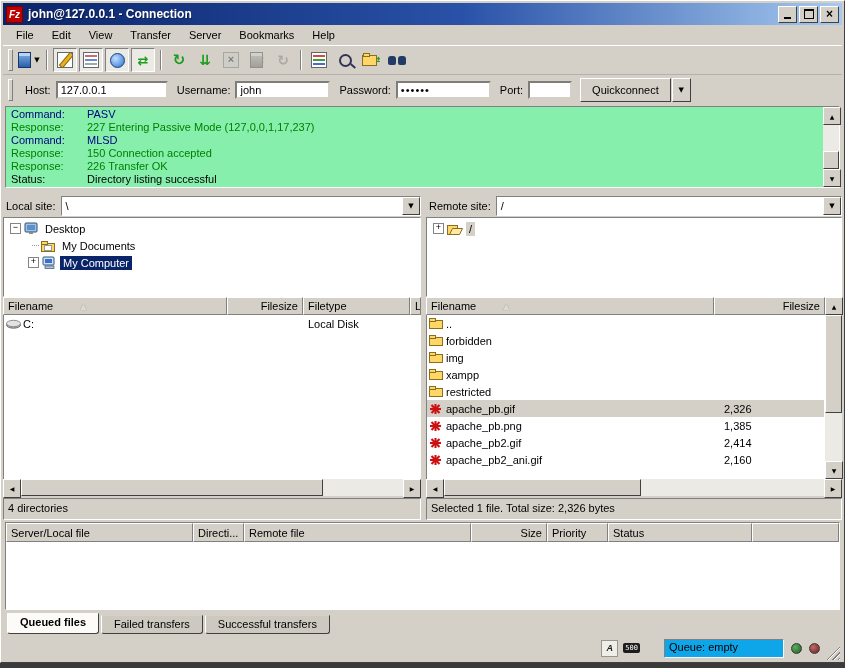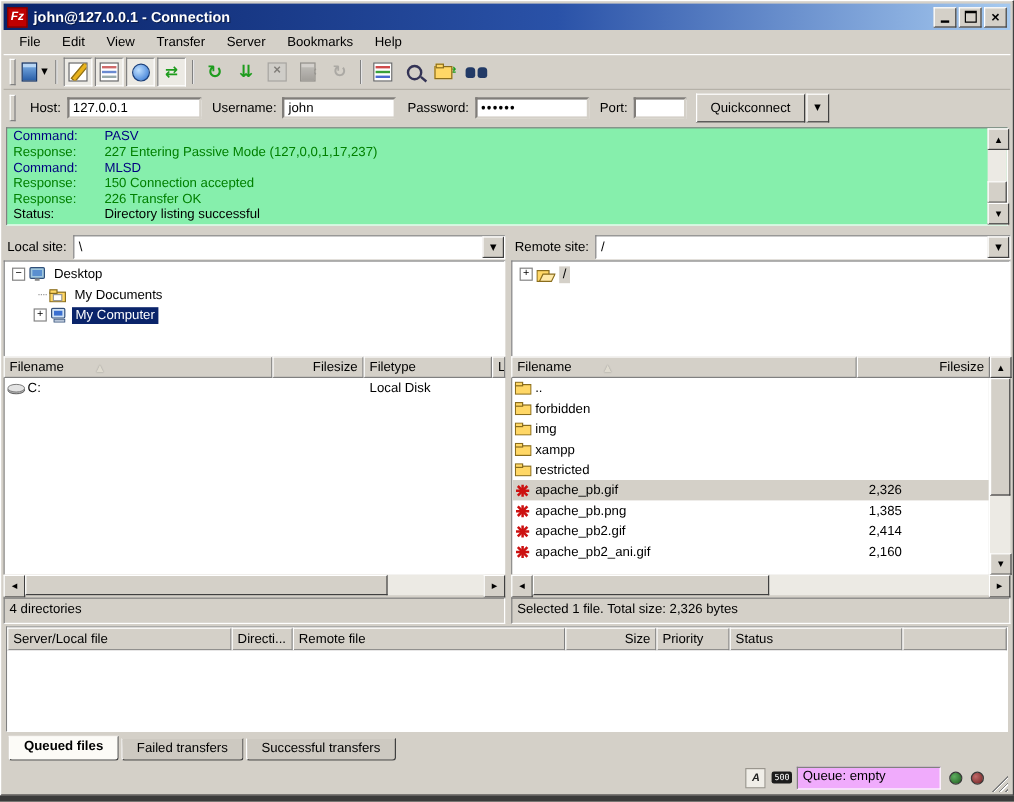--- a/index.html
+++ b/index.html
@@ -121,22 +121,22 @@
     border:1px solid;border-color:#fff #404040 #404040 #fff;border-top-color:#d4d0c8;
     background:#cdc9c1;border-radius:0 0 3px 3px;white-space:nowrap;}
   .tab.active{background:#fcfbf7;font-weight:bold;height:21px;border-top:1px solid #fcfbf7;}
   
   .statusbar{height:24px;flex:none;display:flex;align-items:center;padding:2px 2px 0 2px;}
   .sb-spacer{flex:1;}
   .asciibox{width:15px;height:15px;border:1px solid #9a968e;background:#f0eee8;
     font-size:9px;font-weight:bold;font-style:italic;text-align:center;line-height:14px;color:#222;flex:none;}
   .speedbadge{height:10px;padding:0 2px;background:#1c1c1c;color:#fff;font-size:7px;line-height:10px;
     border-radius:2px;margin-left:5px;flex:none;font-family:"DejaVu Sans Mono",monospace;}
-  .queuepanel{width:114px;height:17px;margin-left:4px;border:1px solid;border-color:#808080 #fff #fff #808080;
-    background:#f0abfc;line-height:15px;padding-left:4px;flex:none;white-space:nowrap;}
+  .queuepanel{width:114px;height:17px;margin-left:24px;border:1px solid;border-color:#808080 #fff #fff #808080;
+    background:#0ea5e9;line-height:15px;padding-left:4px;flex:none;white-space:nowrap;}
   .led{width:9px;height:9px;border-radius:50%;margin-left:7px;flex:none;border:1px solid #3a3a3a;}
   .led.green{background:radial-gradient(circle at 35% 35%,#5fae5f,#1e5c1e);}
   .led.red{background:radial-gradient(circle at 35% 35%,#c06a6a,#6e1e1e);}
   .sizegrip{width:14px;height:14px;margin-left:6px;flex:none;align-self:flex-end;
     background:repeating-linear-gradient(135deg,transparent 0 2px,#808080 2px 3px,#fff 3px 4px);
     clip-path:polygon(100% 0,100% 100%,0 100%);}
   svg{display:block;}
 </style>
 </head>
 <body>

